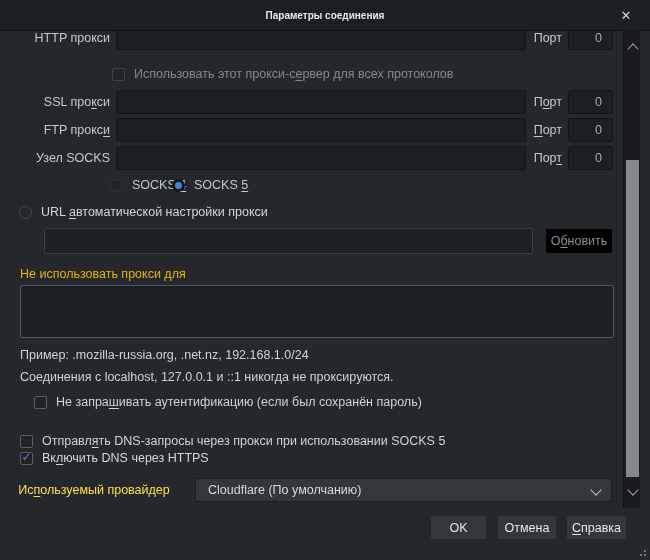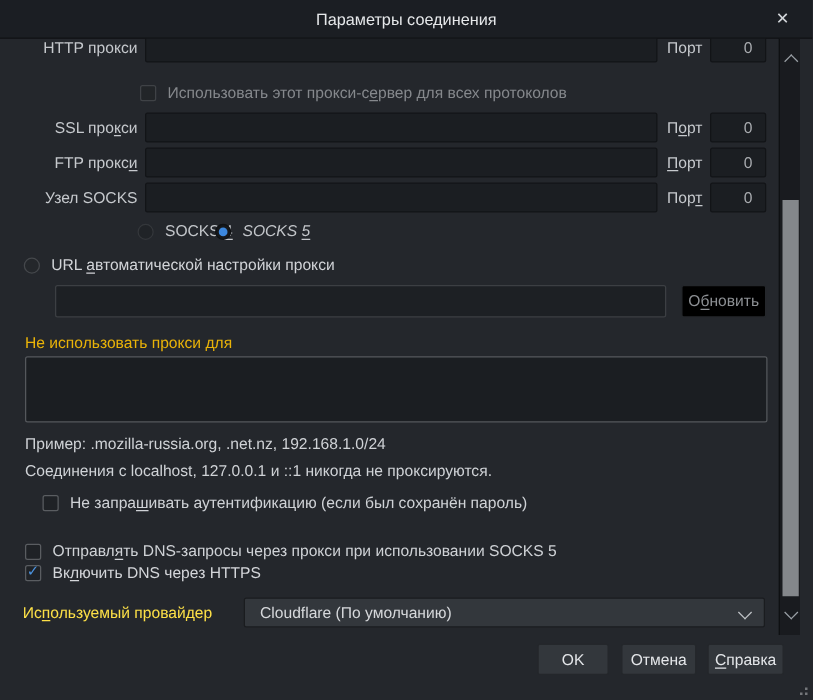--- a/index.html
+++ b/index.html
@@ -8,21 +8,21 @@
     background:#24272c;
     font-family:"Liberation Sans","DejaVu Sans",sans-serif;
     font-size:12.5px;color:#cfd2d6;
     -webkit-font-smoothing:antialiased;
   }
   .titlebar{
     position:absolute;left:0;top:0;width:650px;height:30px;
     background:#1b1e23;border-bottom:1px solid #101215;
     display:flex;align-items:center;justify-content:center;
   }
-  .title{font-size:13px;font-weight:400;color:#e6e8ea;}
+  .title{font-size:10px;font-weight:700;color:#e6e8ea;}
   .close{
     position:absolute;right:10px;top:0;height:30px;width:28px;
     display:flex;align-items:center;justify-content:center;
     color:#d2d5d9;font-size:13px;cursor:default;
   }
   .content{
     position:absolute;left:0;top:31px;right:0;bottom:0;overflow:hidden;
   }
   .abs{position:absolute;}
   .prow{position:absolute;left:0;width:613px;height:26px;display:flex;align-items:center;}
@@ -137,21 +137,21 @@
     <span class="plbl"><span class="lblpart">Узел SOCKS</span><span class="ak"></span><span class="lblpart"></span></span>
     <input class="pfield" type="text" value="" style="">
     <span class="portlbl"><span>Пор</span><span class="ak">т</span><span></span></span>
     <input class="portfield" type="text" value="0" style="">
   </div>
 
   <div class="chkrow" style="left:110px;top:146px;">
     <span class="radio subtle"></span>
     <span class="txt" style="color:#c3c6ca;"><span>SOCKS </span><span class="ak">4</span><span></span></span>
   </div>
-  <div class="chkrow" style="left:172px;top:146px;font-style:italic;">
+  <div class="chkrow" style="left:172px;top:146px;">
     <span class="radio sel"></span>
     <span class="txt" style="color:#c3c6ca;"><span>SOCKS </span><span class="ak">5</span><span></span></span>
   </div>
 
   <div class="chkrow" style="left:19px;top:173px;">
     <span class="radio"></span>
     <span class="txt" style="color:#d2d4d8;"><span>URL </span><span class="ak">а</span><span>втоматической настройки прокси</span></span>
   </div>
 
   <input class="urlinput" style="left: 44px; top: 197px; width: 489px;" type="text" value="">

